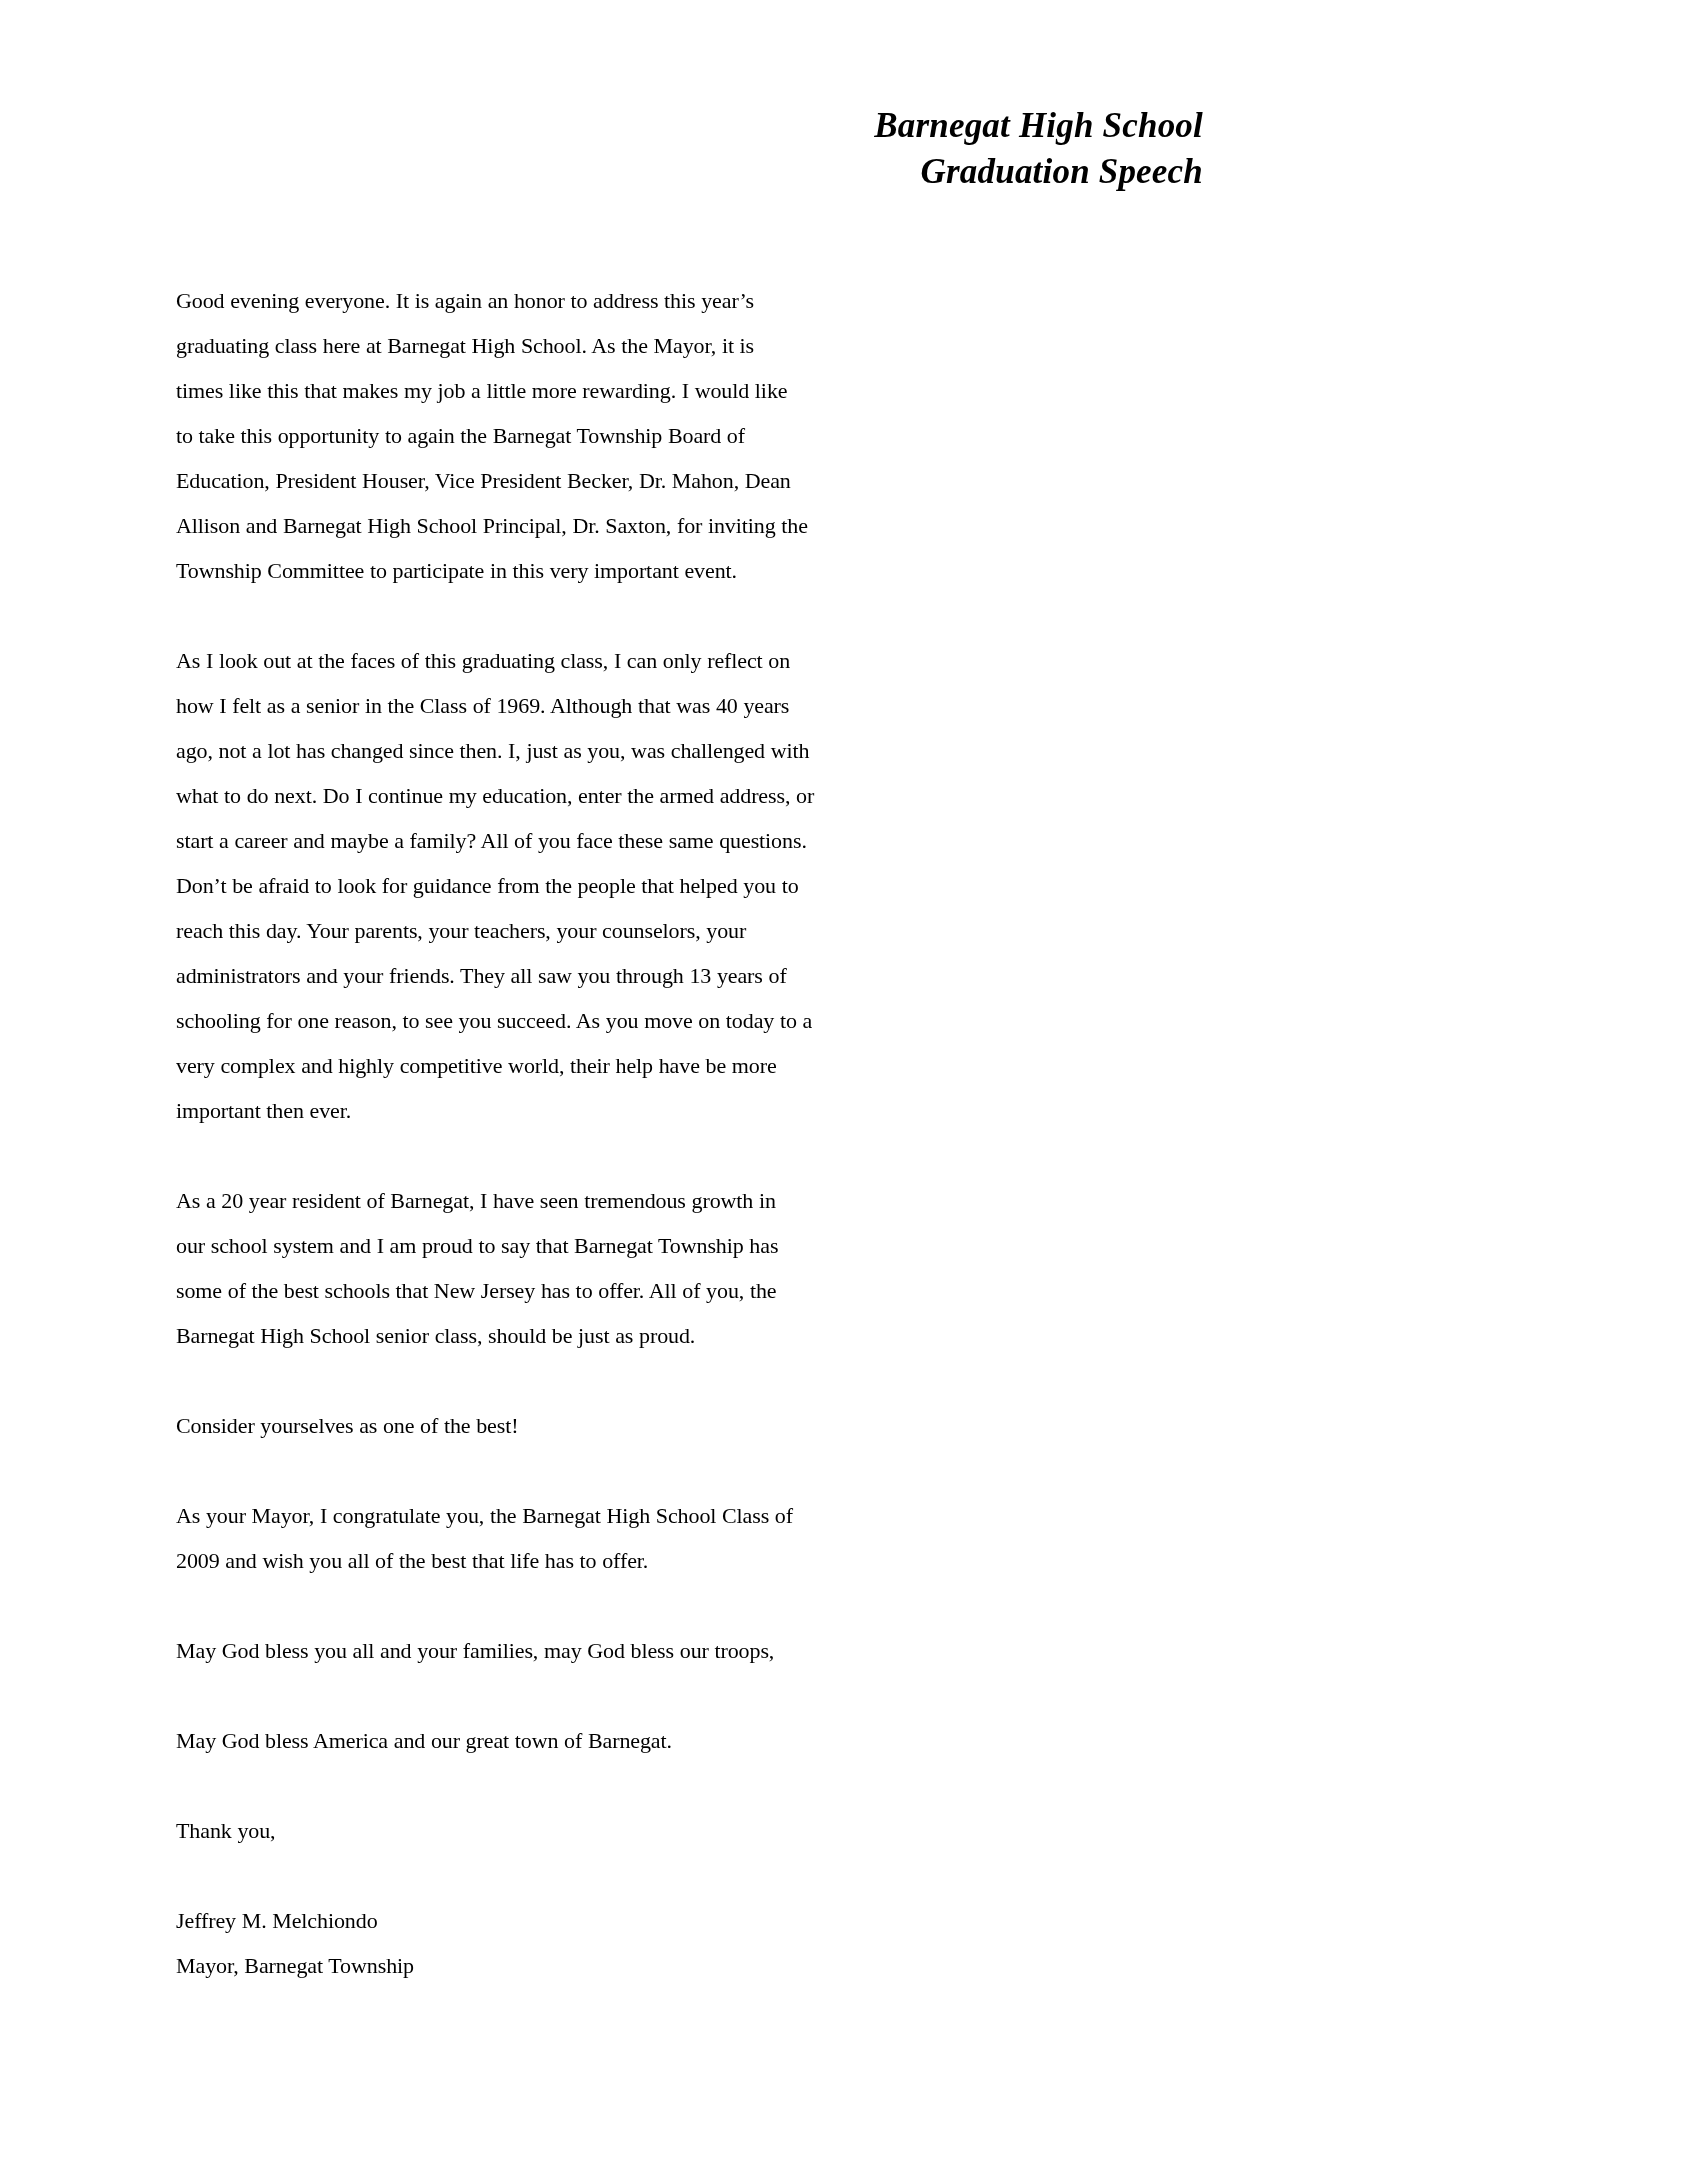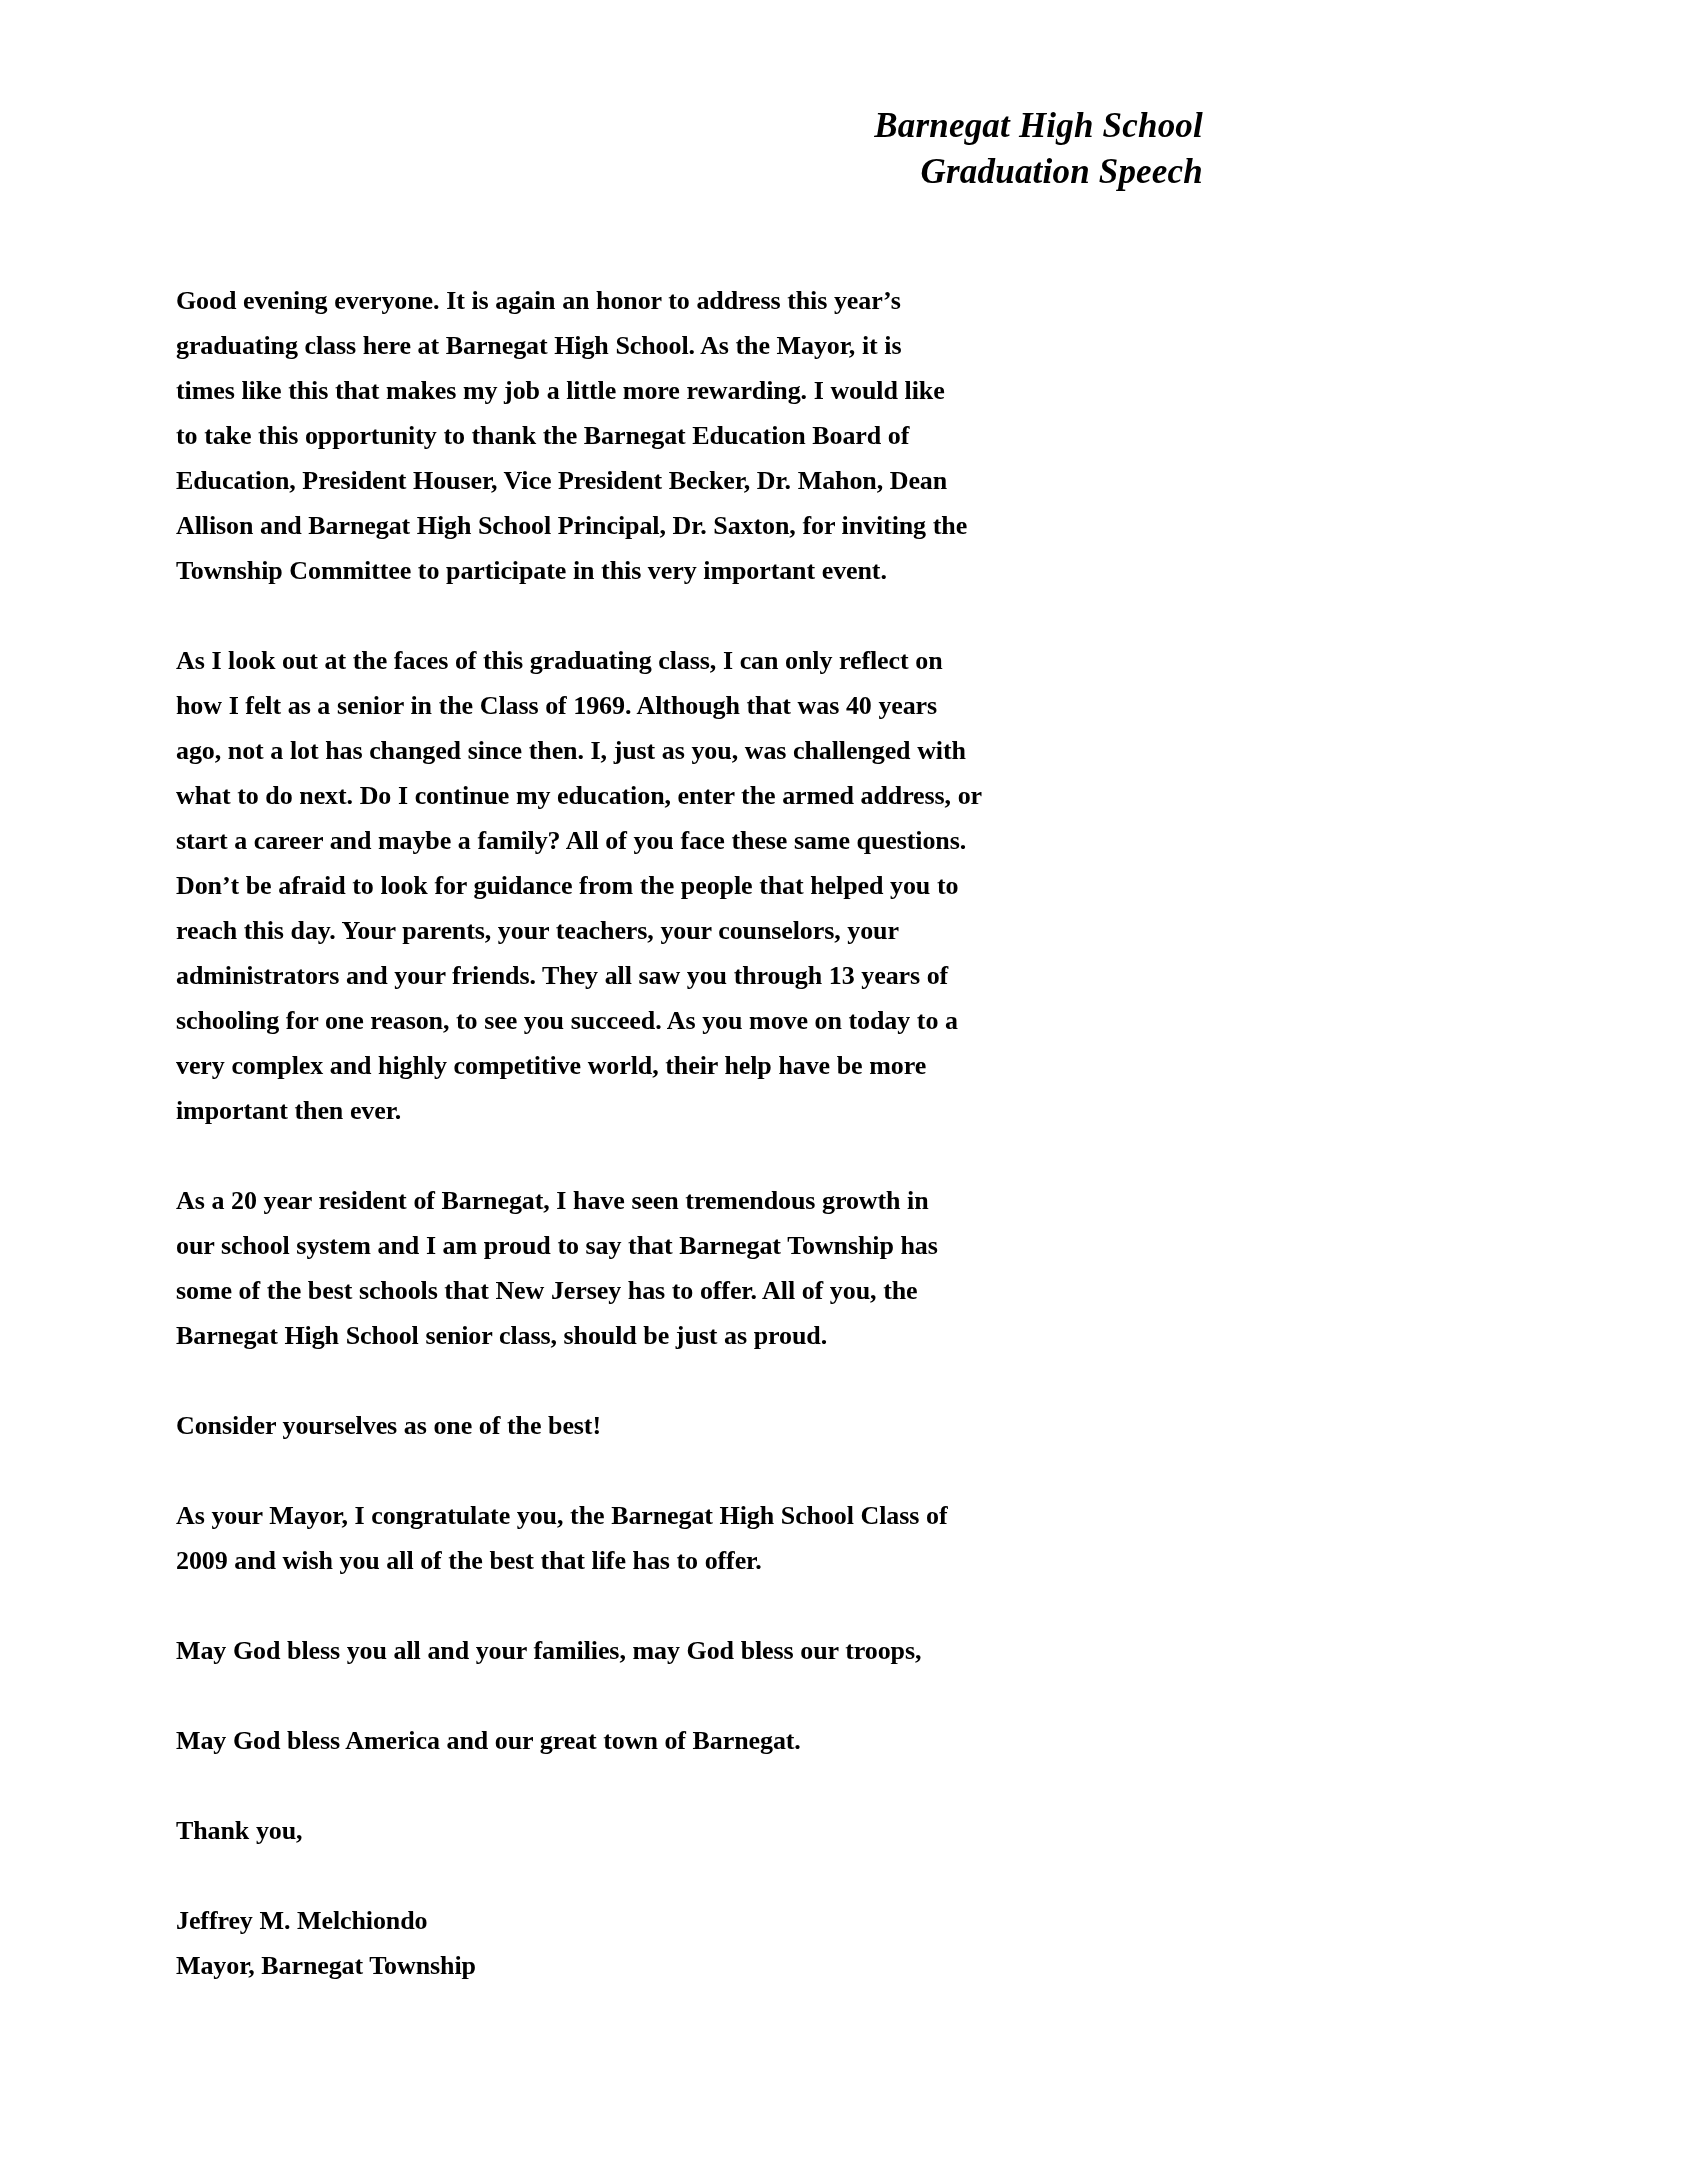--- a/index.html
+++ b/index.html
@@ -34,22 +34,22 @@
     letter-spacing: 0.2px;
   }
   .doc-title .title-line {
     display: block;
   }
   .body-block {
     position: absolute;
     top: 278px;
     left: 176px;
     width: 871px;
-    font-weight: bold;
-    font-size: 26px;
+    font-weight: normal;
+    font-size: 22px;
     line-height: 45px;
     letter-spacing: -0.1px;
     word-spacing: 0.3px;
   }
   .para {
     margin: 0 0 45px 0;
   }
   .para:last-child {
     margin-bottom: 0;
   }
@@ -71,21 +71,21 @@
     <span class="title-line">Barnegat High School</span>
     <span class="title-line">Graduation Speech</span>
   </div>
 
   <div class="body-block">
 
     <p class="para">
       <span class="ln">Good evening everyone. It is again an honor to address this year’s</span>
       <span class="ln">graduating class here at Barnegat High School. As the Mayor, it is</span>
       <span class="ln">times like this that makes my job a little more rewarding. I would like</span>
-      <span class="ln">to take this opportunity to thank the Barnegat Education Board of</span>
+      <span class="ln">to take this opportunity to again the Barnegat Township Board of</span>
       <span class="ln">Education, President Houser, Vice President Becker, Dr. Mahon, Dean</span>
       <span class="ln">Allison and Barnegat High School Principal, Dr. Saxton, for inviting the</span>
       <span class="ln">Township Committee to participate in this very important event.</span>
     </p>
 
     <p class="para">
       <span class="ln">As I look out at the faces of this graduating class, I can only reflect on</span>
       <span class="ln">how I felt as a senior in the Class of 1969. Although that was 40 years</span>
       <span class="ln">ago, not a lot has changed since then. I, just as you, was challenged with</span>
       <span class="ln">what to do next. Do I continue my education, enter the armed address, or</span>

